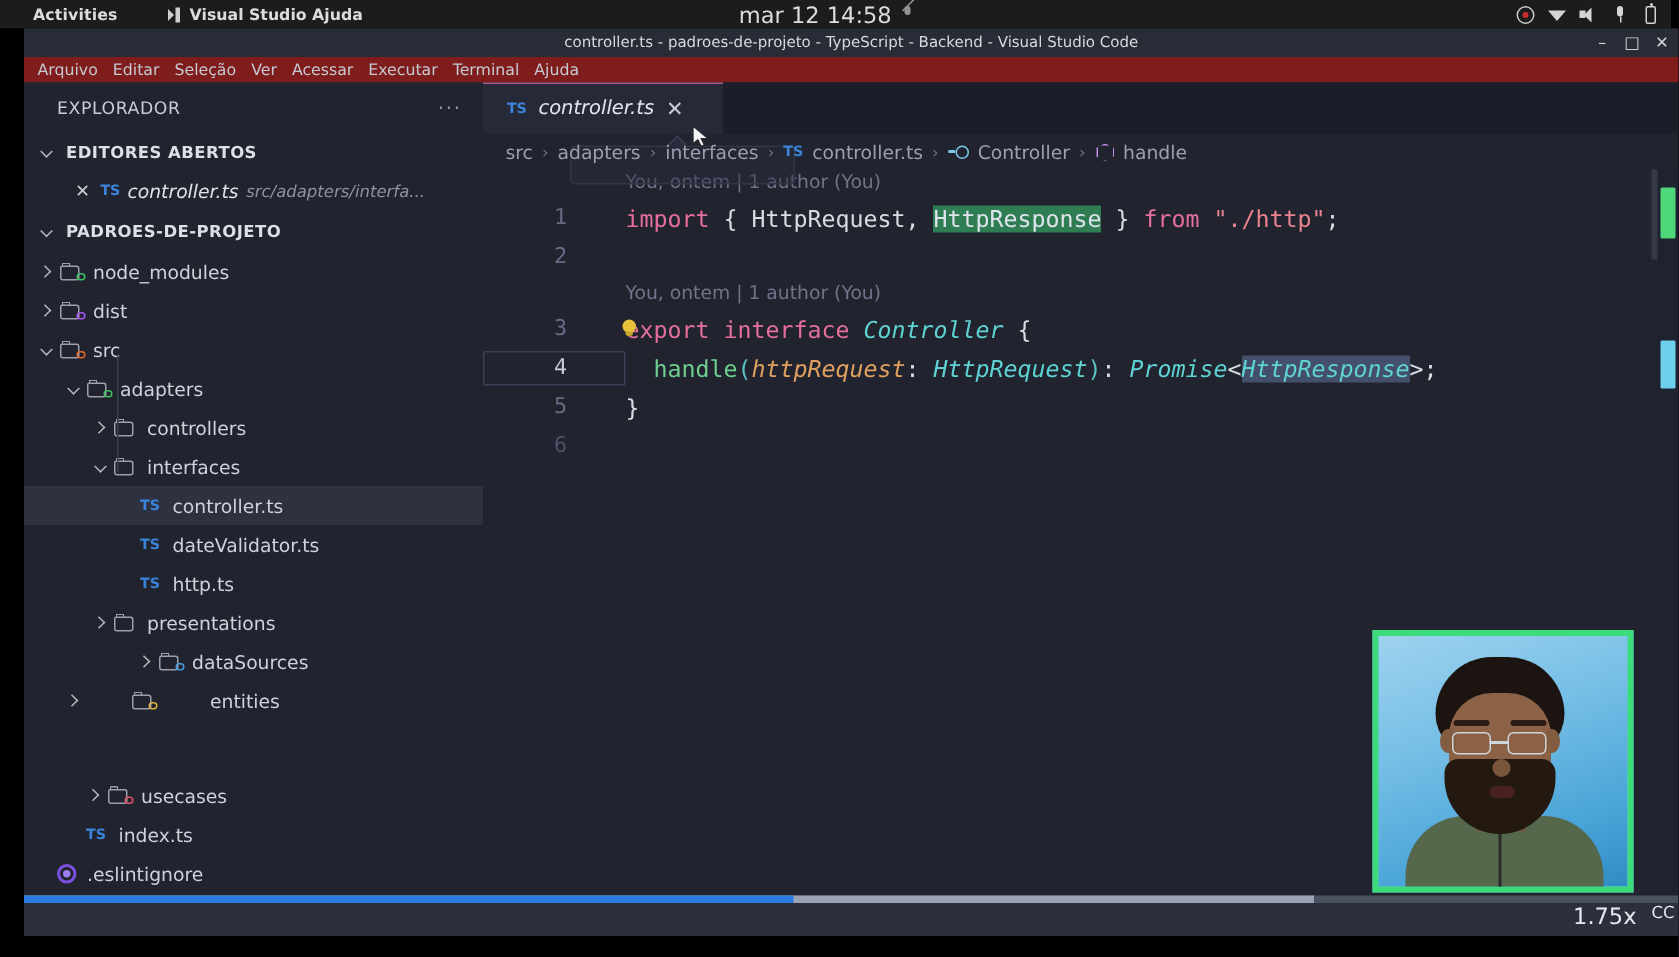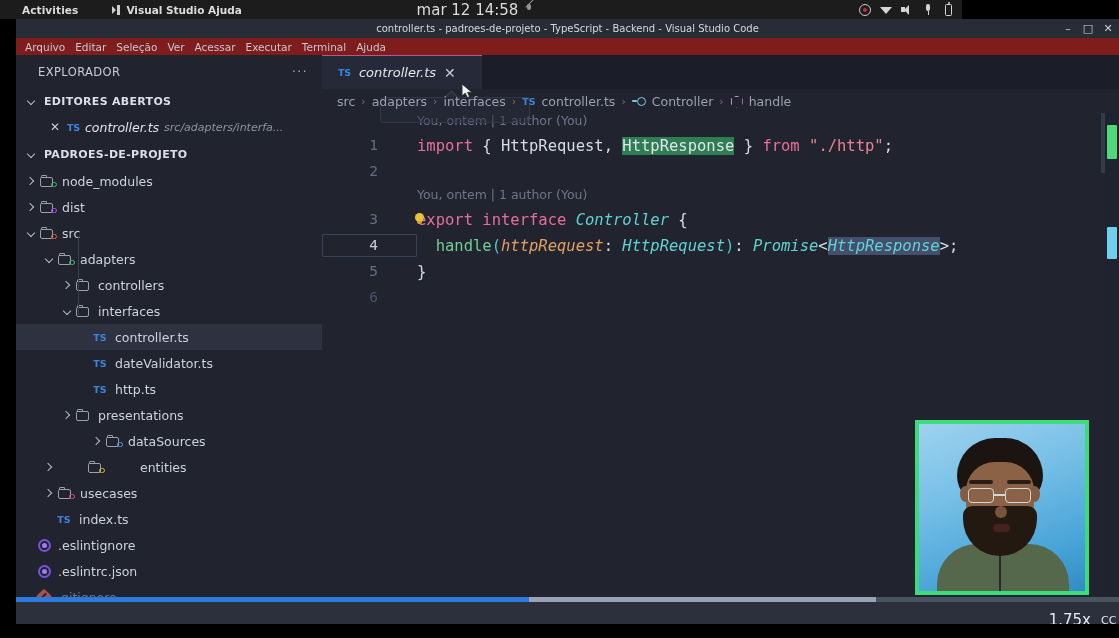--- a/index.html
+++ b/index.html
@@ -6,21 +6,21 @@
   html, body {
     width: 1119px; height: 638px;
     background: #000;
     font-family: "DejaVu Sans", "Liberation Sans", sans-serif;
     overflow: hidden;
   }
   #screen { position: relative; width: 1119px; height: 638px; background: #000; }
 
   
   .gnome-bar {
-    position: absolute; left: 0; top: 0; width: 962px; height: 19px;
+    position: absolute; left: 0; top: 0; width: 1114px; height: 19px;
     background: #1c1c1c; color: #dcdcdc;
     font-size: 10.5px; display: flex; align-items: center;
   }
   .gnome-activities { margin-left: 22px; font-weight: 600; letter-spacing: .1px; }
   .gnome-app { margin-left: 34px; display: flex; align-items: center; gap: 5px; font-weight: 600; }
   .vsc-mini { width: 9px; height: 10px; position: relative; display:inline-block; }
   .vsc-mini::before {
     content:""; position:absolute; left:0; top:1px; width:0; height:0;
     border-left:4px solid #cfcfcf; border-top:4px solid transparent; border-bottom:4px solid transparent;
   }
@@ -259,21 +259,21 @@
   }
   .wc-neck{ position:absolute; left:66px; top:112px; width:32px;height:18px;background:#75503a; }
   .wc-chain{ position:absolute; left:80px; top:130px; width:1.6px;height:40px;background:#2b2b2b; }
 
   
   .player-track { position:absolute; left:16px; top:597px; width:1103px; height:5px; background:#4a5260; }
   .player-buffer { position:absolute; left:0; top:0; height:5px; background:#9aa3b4; }
   .player-progress { position:absolute; left:0; top:0; height:5px; background:#2a7ae0; }
   .player-bottom {
     position:absolute; left:16px; top:602px; width:1103px; height:36px; background:#2b303c;
-    display:flex; align-items:center; justify-content:flex-end; padding-right:6px; gap:10px;
+    display:flex; align-items:flex-start; justify-content:flex-end; padding-right:6px; gap:10px;
   }
   .speed-label { color:#e6e9ef; font-size:15px; }
   .cc-ic { width:12px; height:13px; color:#e6e9ef; font-size:11px; }
   .black-strip { position:absolute; left:0; top:624px; width:1119px; height:14px; background:#000; }
   .left-black { position:absolute; left:0; top:19px; width:16px; height:580px; background:#000; }
 </style>
 </head>
 <body>
 
 <div id="screen">
@@ -431,21 +431,21 @@
           </div>
           <div class="row" style="padding-left: 26px; gap: 30px;">
             <span class="chev right"></span>
             <span class="folder" style="margin-left: 2px;">
               <span class="fbody"></span>
               <span class="ftab"></span>
               <span class="fdot" style="border-color: rgb(224, 176, 64);"></span>
             </span>
             <span class="lbl">entities</span>
           </div>
-          <div class="row" style="padding-left: 26px;">
+          <div class="row" style="padding-left: 40px; margin-top: 37px;">
             <span class="chev right"></span>
             <span class="folder" style="margin-left: 2px;">
               <span class="fbody"></span>
               <span class="ftab"></span>
               <span class="fdot" style="border-color: rgb(224, 80, 106);"></span>
             </span>
             <span class="lbl">usecases</span>
           </div>
           <div class="row" style="padding-left: 26px;">
             <span class="chev" style="visibility: hidden;"></span>

